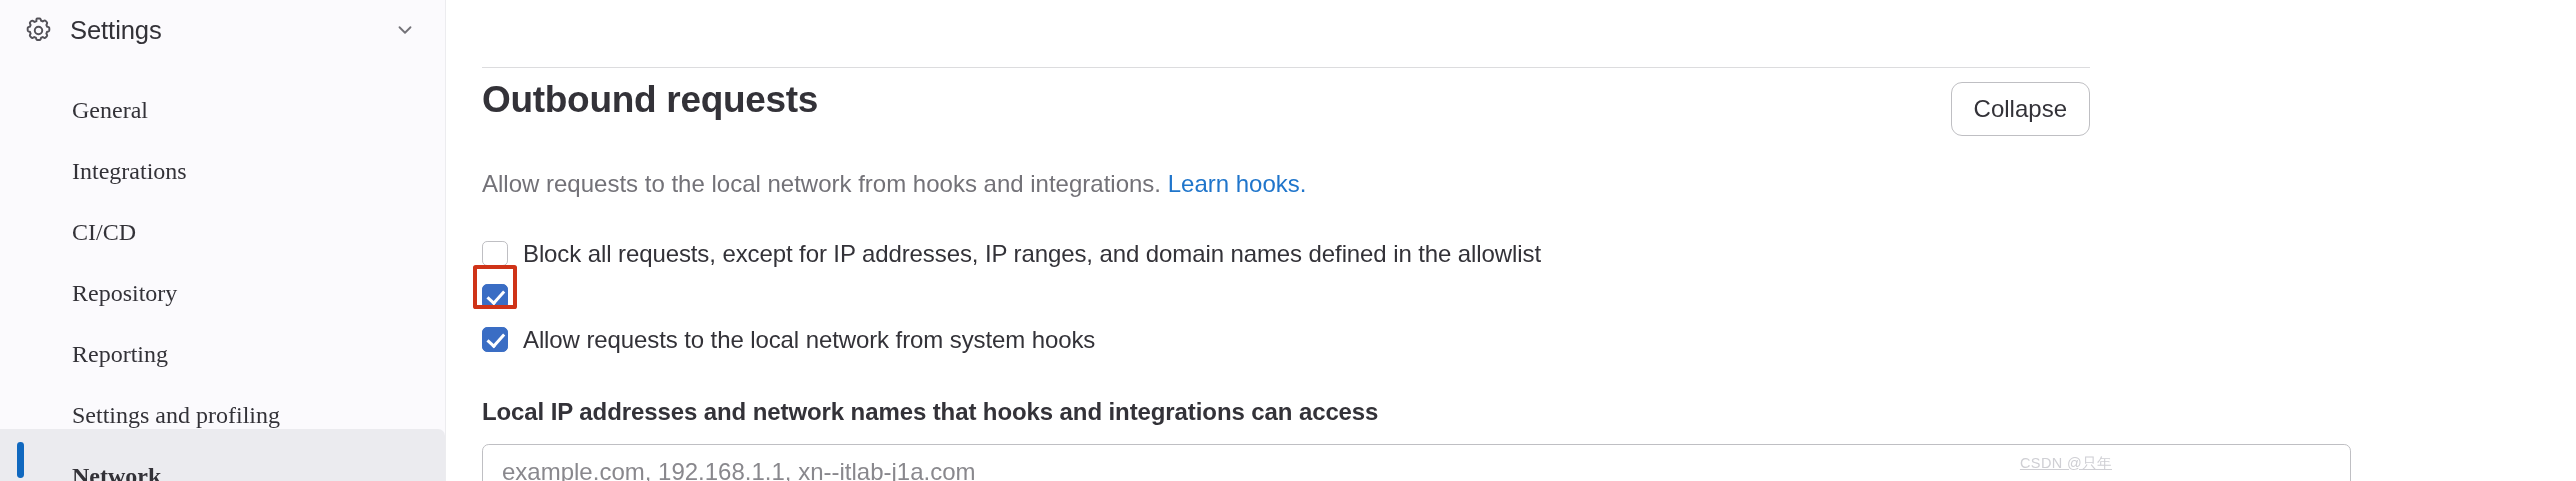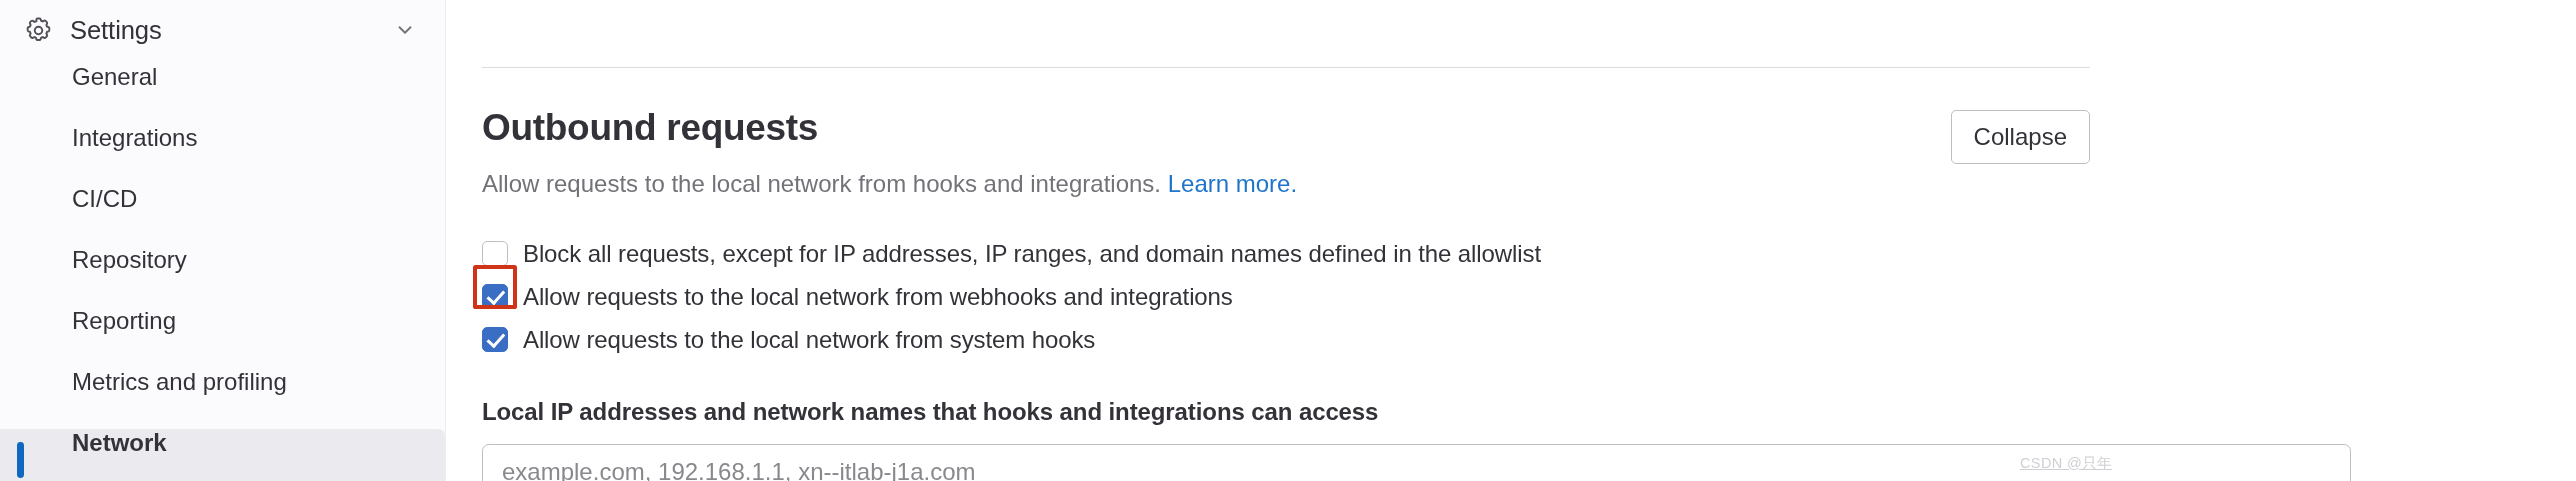--- a/index.html
+++ b/index.html
@@ -52,27 +52,28 @@
     width: 22px; height: 22px;
     color: #737278;
     flex: 0 0 22px;
   }
   .chevron-icon svg { width: 22px; height: 22px; display: block; }
 
   .nav-list { margin-top: 3.4px; }
   .nav-item {
     position: relative;
     display: flex;
-    align-items: flex-start;
+    align-items: flex-end;
     height: 61px;
     padding-left: 72px;
     font-size: 24px;
     color: #333238;
     cursor: pointer;
     border-radius: 0 6.8px 6.8px 0;
+    font-family: Liberation Serif, serif;
   }
   .nav-item.active {
     background: #ebebef;
     font-weight: 600;
   }
   .nav-item.active::before {
     content: "";
     position: absolute;
     left: 17px; top: 50%;
     transform: translateY(-50%);
@@ -104,37 +105,37 @@
     height: 15.4px;
   }
   .divider {
     position: absolute;
     top: 67px; left: 0; right: 0;
     height: 0.9px;
     background: #dcdcde;
   }
   .section-header {
     position: absolute;
-    top: 108px; left: 0; right: 0;
+    top: 80px; left: 0; right: 0;
     display: flex;
     align-items: flex-start;
     justify-content: space-between;
   }
   .section-title {
     font-size: 37px;
     font-weight: 700;
     color: #333238;
     letter-spacing: -0.3px;
     line-height: 1.1;
     margin: 0;
   }
   .collapse-button {
     background: #ffffff;
     border: 0.9px solid #bfbfc3;
-    border-radius: 5px;
+    border-radius: 11px;
     color: #333238;
     font-size: 24px;
     font-family: "Liberation Sans", sans-serif;
     padding: 12px 22px;
     cursor: pointer;
     line-height: 1.2;
     margin-top: 1.7px;
   }
   .section-desc {
     position: absolute;
@@ -268,21 +269,21 @@
       <div class="nav-item">
         <span>CI/CD</span>
       </div>
       <div class="nav-item">
         <span>Repository</span>
       </div>
       <div class="nav-item">
         <span>Reporting</span>
       </div>
       <div class="nav-item">
-        <span>Metrics and profiling</span>
+        <span>Settings and profiling</span>
       </div>
       <div class="nav-item active">
         <span>Network</span>
       </div>
     </div>
   </nav>
 
   <main class="main">
     <div class="content-inner">
 
@@ -290,34 +291,33 @@
 
       <div class="divider"></div>
 
       <div class="section-header">
         <h2 class="section-title">Outbound requests</h2>
         <button class="collapse-button">Collapse</button>
       </div>
 
       <div class="section-desc">
         <span>Allow requests to the local network from hooks and integrations.</span>
-        <a class="learn-more-link" href="#">Learn more.</a>
+        <a class="learn-more-link" href="#">Learn hooks.</a>
       </div>
 
       <div class="checkbox-list">
 
         <div class="checkbox-row">
           <span class="cb"></span>
           <span class="cb-label">Block all requests, except for IP addresses, IP ranges, and domain names defined in the allowlist</span>
         </div>
 
         <div class="checkbox-row">
           <span class="cb checked"></span>
           <span class="annotation-box"></span>
-          <span class="cb-label">Allow requests to the local network from webhooks and integrations</span>
         </div>
 
         <div class="checkbox-row">
           <span class="cb checked"></span>
           <span class="cb-label">Allow requests to the local network from system hooks</span>
         </div>
 
       </div>
 
       <div class="field-label">Local IP addresses and network names that hooks and integrations can access</div>

